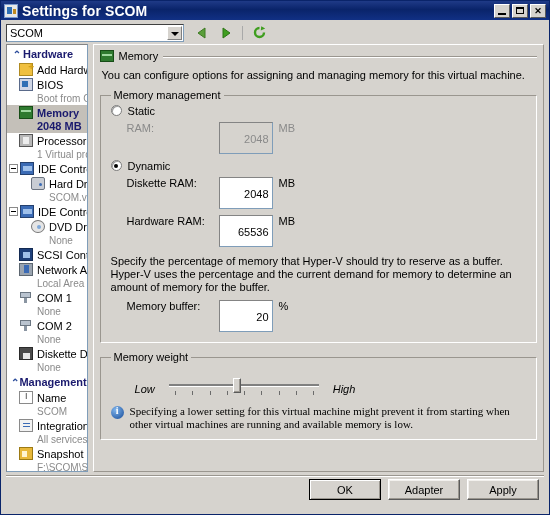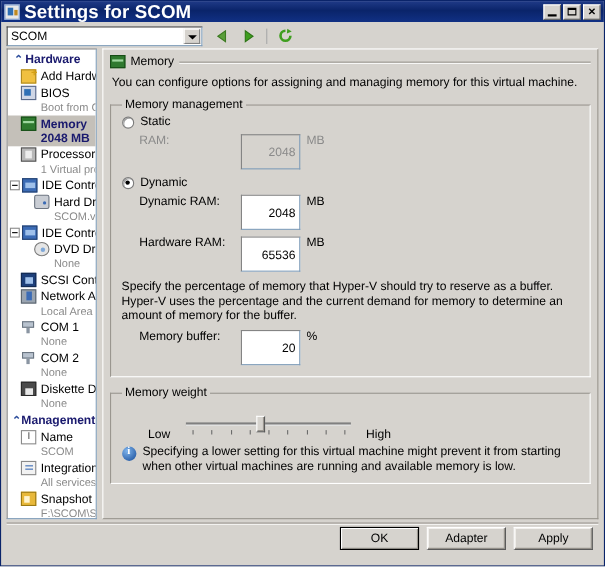--- a/index.html
+++ b/index.html
@@ -49,21 +49,21 @@
   }
   .title-icon::after {
     content: "";
     position: absolute;
     left: 8px; top: 4px;
     width: 3px; height: 5px;
     background: #c08a22;
   }
   .title-text {
     color: #ffffff;
-    font-size: 17px;
+    font-size: 14px;
     font-weight: bold;
     letter-spacing: 0.1px;
     flex: 1 1 auto;
     white-space: nowrap;
     overflow: hidden;
   }
   .win-btns { display: flex; gap: 2px; flex: 0 0 auto; margin-right: 1px; }
   .win-btn {
     width: 16px; height: 14px;
     background: #d6d3ce;
@@ -307,21 +307,21 @@
     padding: 4px 8px 8px 8px;
     box-sizing: border-box;
   }
   fieldset.group legend {
     font-size: 11px;
     padding: 0 3px;
     margin-left: 2px;
   }
   .grp-text { font-size: 11px; line-height: 13px; margin: 2px 0 7px 2px; }
 
-  .radio-row { display: flex; align-items: center; margin: 0 0 5px 2px; }
+  .radio-row { display: flex; align-items: flex-start; margin: 0 0 5px 2px; }
   .radio {
     width: 11px; height: 11px;
     border-radius: 50%;
     border: 1px solid #7c7c7c;
     background: #ffffff;
     box-shadow: inset 1px 1px 0 #a0a0a0;
     box-sizing: border-box;
     margin-right: 6px;
     position: relative;
     flex: 0 0 auto;
@@ -364,23 +364,24 @@
   .textbox.disabled {
     background: #d6d3ce;
     color: #8a8a8a;
   }
   .unit { font-size: 11px; margin-left: 6px; }
   .unit.dim { color: #8a8a8a; }
 
   
   .slider-row {
     display: flex;
-    align-items: flex-end;
+    align-items: center;
     margin: 10px 0 4px 0;
     padding-left: 26px;
+    font-style: italic;
   }
   .slider-row .endlbl { font-size: 11px; }
   .track-wrap {
     position: relative;
     width: 150px;
     height: 24px;
     margin: 0 14px;
   }
   .track {
     position: absolute;
@@ -411,20 +412,21 @@
     border-bottom-color: #5a5a5a;
     box-shadow: inset -1px -1px 0 #9a968f;
     box-sizing: border-box;
   }
 
   .info-box {
     display: flex;
     align-items: flex-start;
     gap: 6px;
     margin: 4px 0 0 2px;
+    font-family: Liberation Serif, serif;
   }
   .info-ico {
     width: 13px; height: 13px;
     border-radius: 50%;
     background: radial-gradient(circle at 35% 30%, #7fb4ec 0%, #2a5fa8 80%);
     position: relative;
     flex: 0 0 auto;
     margin-top: 1px;
   }
   .info-ico::after {
@@ -637,21 +639,21 @@
           <input class="textbox disabled" type="text" readonly="" disabled="" value="2048" style="">
           <span class="unit dim">MB</span>
         </div>
 
         <div class="radio-row">
           <span class="radio checked"></span>
           <span class="lbl">Dynamic</span>
         </div>
 
         <div class="field-row">
-          <span class="flabel">Dynamic RAM:</span>
+          <span class="flabel">Diskette RAM:</span>
           <input class="textbox" type="text" value="2048" style="">
           <span class="unit">MB</span>
         </div>
 
         <div class="field-row">
           <span class="flabel">Hardware RAM:</span>
           <input class="textbox" type="text" value="65536" style="">
           <span class="unit">MB</span>
         </div>
 

